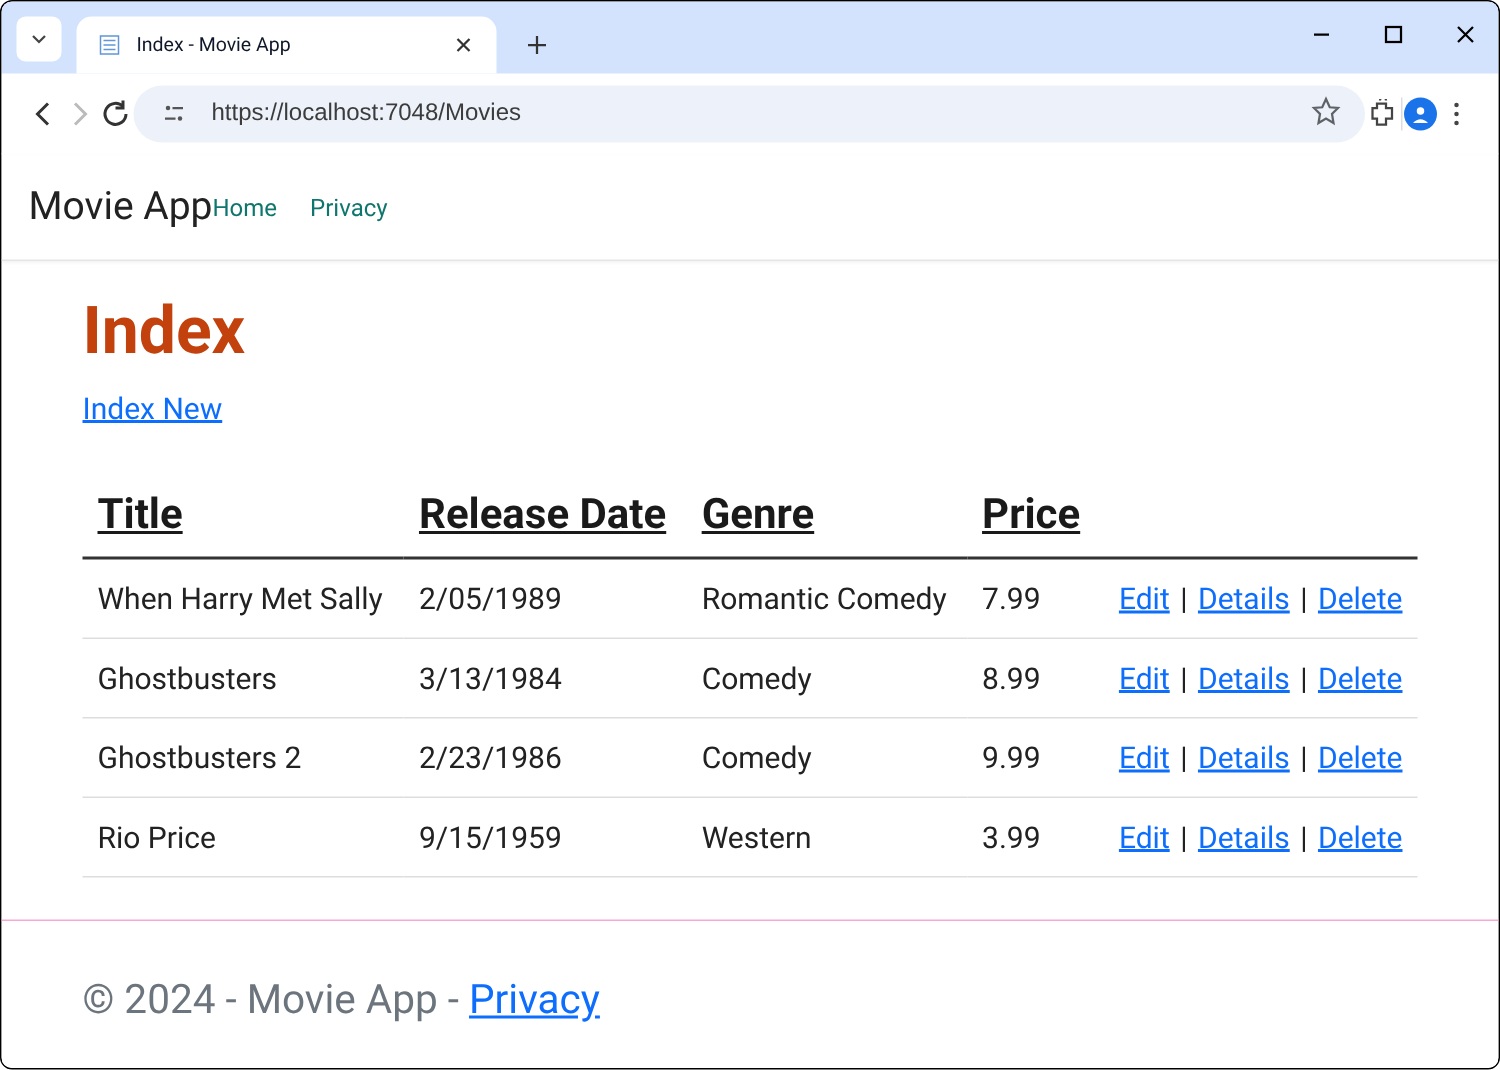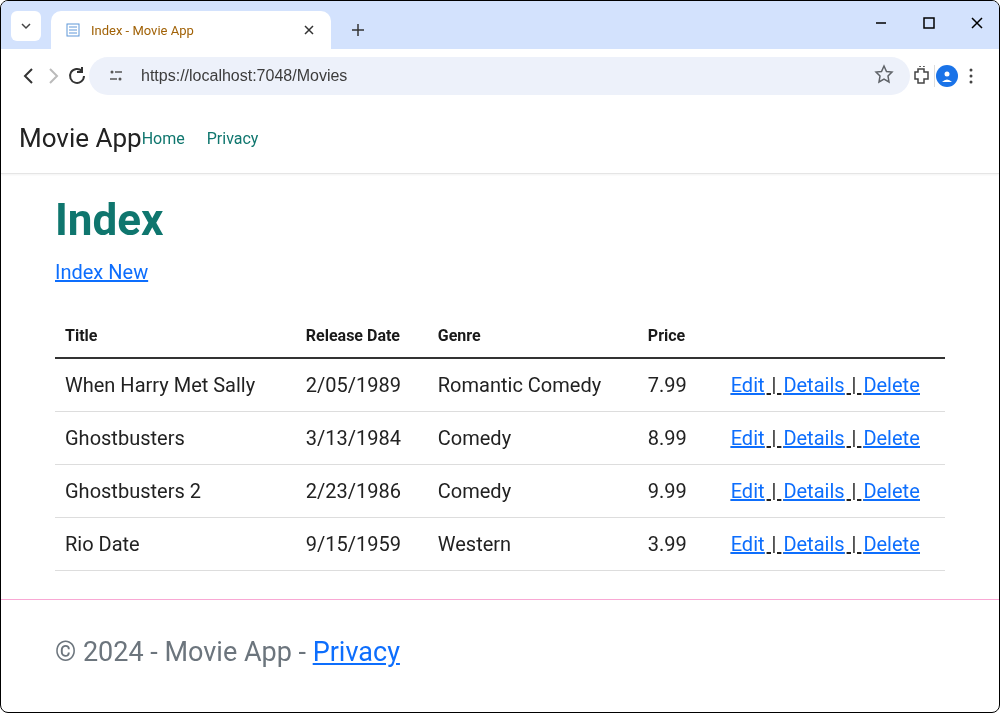--- a/index.html
+++ b/index.html
@@ -44,21 +44,21 @@
       gap: 10px;
       position: relative;
     }
     .tab-favicon {
       width: 16px; height: 16px;
       display: flex; align-items: center; justify-content: center;
       color: #5f97d8;
     }
     .tab-title {
       font-size: 13px;
-      color: #a16207;
+      color: #0f172a;
       flex: 1;
       white-space: nowrap;
       overflow: hidden;
     }
     .tab-close {
       width: 16px; height: 16px;
       display: flex; align-items: center; justify-content: center;
       font-size: 16px;
       color: #333;
       cursor: pointer;
@@ -161,56 +161,57 @@
       color: #0f766e;
       text-decoration: none;
       cursor: pointer;
     }
     .main {
       padding: 20px 54px 28px 54px;
     }
     .page-title {
       font-size: 44px;
       font-weight: 700;
-      color: #0f766e;
+      color: #c2410c;
       margin-bottom: 14px;
     }
     .create-link {
       color: #0d6efd;
       text-decoration: underline;
       font-size: 20px;
       cursor: pointer;
       display: inline-block;
       margin-bottom: 30px;
     }
     table {
       width: 100%;
       border-collapse: collapse;
     }
     thead th {
       text-align: left;
-      font-size: 16px;
+      font-size: 28px;
       font-weight: 700;
       padding: 12px 10px;
       border-bottom: 2px solid #333;
       color: #1a1a1a;
+      text-decoration: underline;
     }
     tbody td {
       font-size: 20px;
       padding: 14px 10px;
       border-bottom: 1px solid #ddd;
       color: #222;
     }
     .action-link {
       color: #0d6efd;
       text-decoration: underline;
       cursor: pointer;
     }
     .action-sep { color: #222; padding: 0 2px; }
-    .actions-cell { text-align: center; white-space: nowrap; text-decoration: underline; }
+    .actions-cell { text-align: right; white-space: nowrap; }
     .footer {
       border-top: 1px solid #f9a8d4;
       padding: 36px 54px;
       font-size: 27px;
       color: #6c757d;
     }
     .footer a {
       color: #0d6efd;
       text-decoration: underline;
       cursor: pointer;
@@ -366,21 +367,21 @@
           <tr>
     <td>Ghostbusters 2</td>
     <td>2/23/1986</td>
     <td>Comedy</td>
     <td>9.99</td>
     <td class="actions-cell">
       <a class="action-link">Edit</a><span class="action-sep"> | </span><a class="action-link">Details</a><span class="action-sep"> | </span><a class="action-link">Delete</a>
     </td>
           </tr>
           <tr>
-    <td>Rio Date</td>
+    <td>Rio Price</td>
     <td>9/15/1959</td>
     <td>Western</td>
     <td>3.99</td>
     <td class="actions-cell">
       <a class="action-link">Edit</a><span class="action-sep"> | </span><a class="action-link">Details</a><span class="action-sep"> | </span><a class="action-link">Delete</a>
     </td>
           </tr>
         </tbody>
     </table>
   </div>

